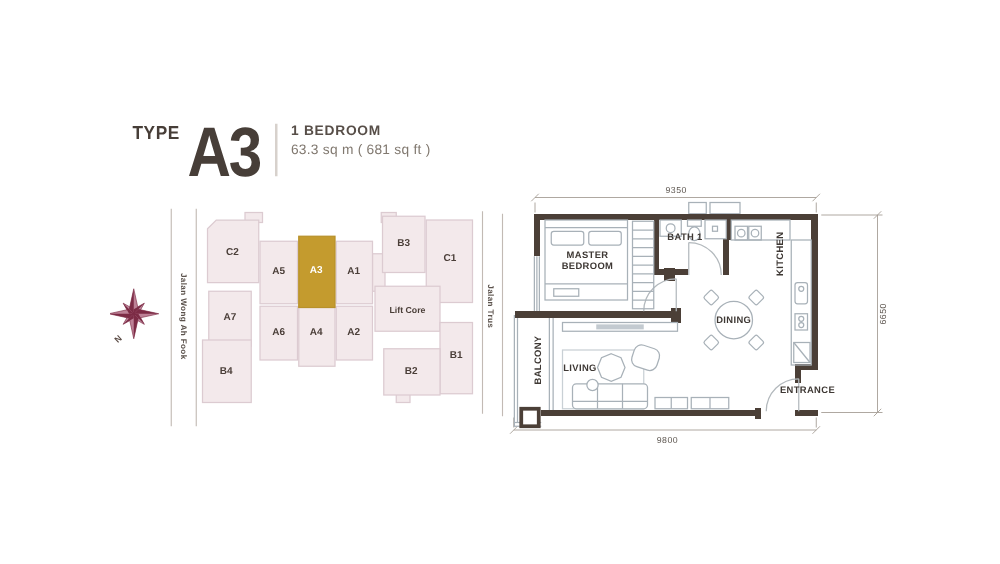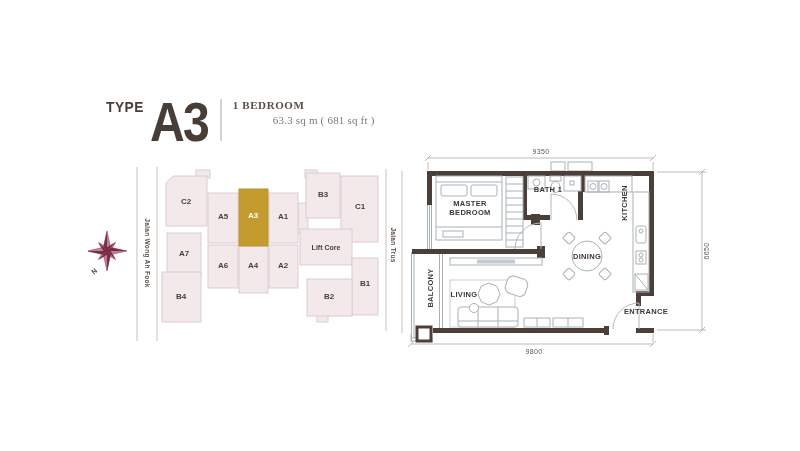--- a/index.html
+++ b/index.html
@@ -15,23 +15,23 @@
     font-size:15px;font-weight:700;letter-spacing:.5px;line-height:1;
     margin:0 0 5px 0;transform:scaleX(.92);transform-origin:left bottom;
   }
   .type-code{
     font-size:56px;font-weight:700;line-height:.82;letter-spacing:-2px;
     margin-left:3px;transform:scaleX(.86);transform-origin:left bottom;
   }
   .title-divider{
     width:2px;height:42px;background:#d7d1cc;margin:0 11px 1px 2px;
   }
-  .specs{display:flex;flex-direction:column;margin-bottom:2px;font-family:Liberation Serif, serif;}
+  .specs{display:flex;flex-direction:column;margin-bottom:2px;}
   .spec-bedroom{font-size:11px;font-weight:700;color:#574e48;letter-spacing:.6px;}
-  .spec-area{font-size:11px;color:#80786f;margin-top:3px;letter-spacing:.2px;margin-left:40px;}
+  .spec-area{font-size:11px;color:#80786f;margin-top:3px;letter-spacing:.2px;}
   svg text{font-family:"Liberation Sans", sans-serif;}
   .keyplan-svg{position:absolute;left:88px;top:158px;}
   .floorplan-svg{position:absolute;left:396px;top:128px;}
 </style>
 </head>
 <body>
 
 <div class="title-block">
   <div class="type-label">TYPE</div>
   <div class="type-code">A3</div>

